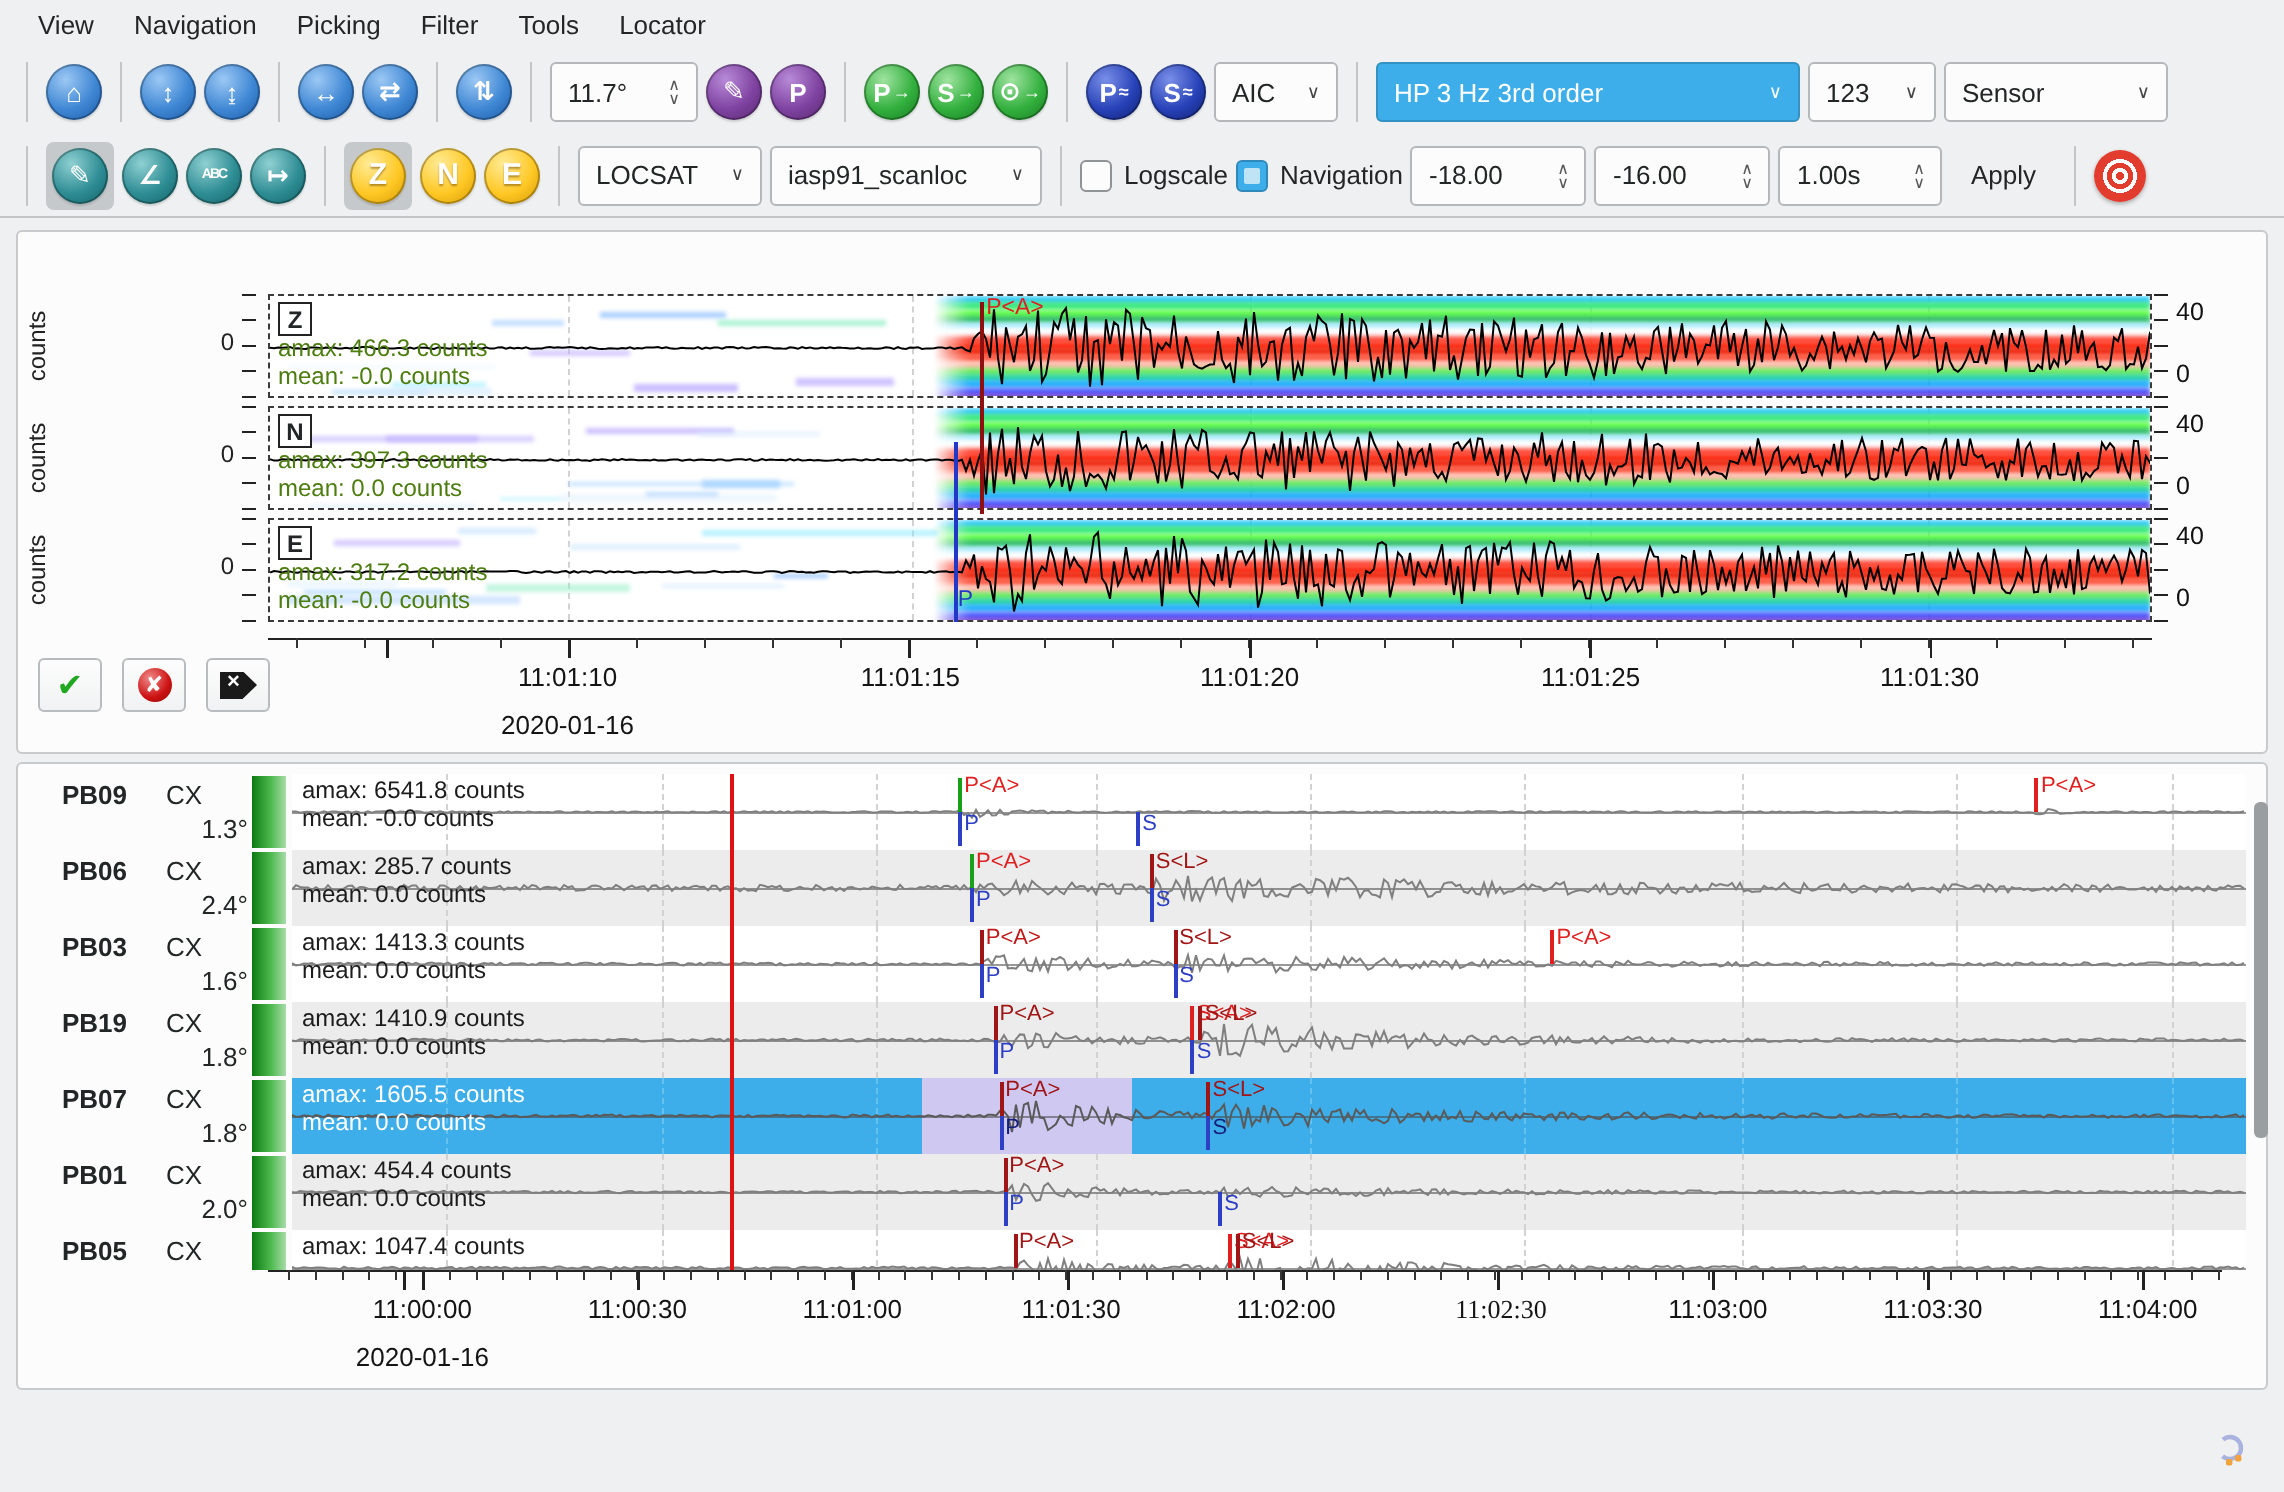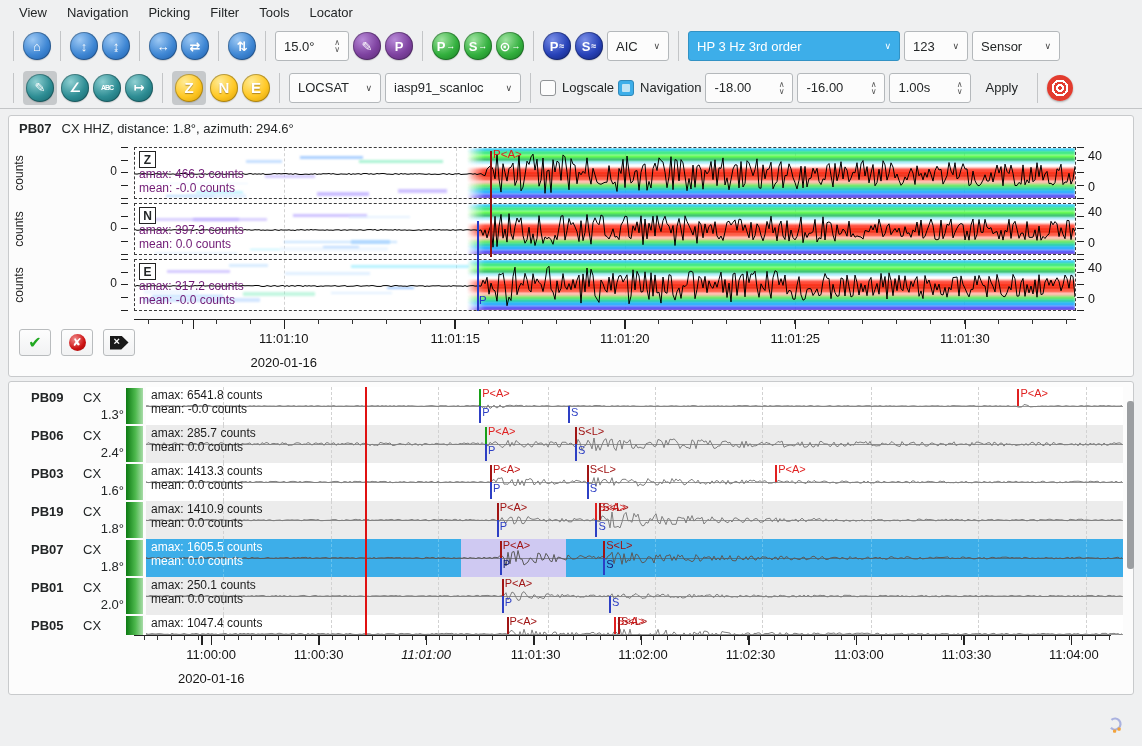--- a/index.html
+++ b/index.html
@@ -33,21 +33,21 @@
 .target{width:26px;height:26px;border-radius:50%;flex:0 0 auto;background:radial-gradient(circle at 50% 50%,#e23c2f 0 2px,#fff 2px 4px,#e23c2f 4px 6.5px,#fff 6.5px 8.5px,#e23c2f 8.5px 13px);box-shadow:0 1px 2px rgba(0,0,0,.3)}
 .tbline{position:absolute;top:108px;left:0;width:1142px;height:1px;background:#c3c5c7}
 .card{position:absolute;left:8px;background:#fcfcfc;border:1px solid #c8cacc;border-radius:3px}
 #upper{top:115px;width:1126px;height:262px}
 #lower{top:381px;width:1126px;height:314px}
 .phead{position:absolute;left:10px;top:5px;font-size:13px}
 .phead b{margin-right:10px}
 #uplot{position:absolute;left:125px;top:31px;width:942px;height:164px}
 .utrace{position:absolute;left:0;width:942px;height:52px;border:1px dashed #3a3a3a;background:#fff;overflow:hidden}
 .utrace .tag{position:absolute;left:4px;top:3px;width:17px;height:17px;border:1px solid #222;background:#fff;font-weight:bold;font-size:12px;display:flex;align-items:center;justify-content:center;z-index:8}
-.utrace .amax{position:absolute;left:4px;top:19px;font-size:12px;color:#701a75;z-index:8;white-space:nowrap}
+.utrace .amax{position:absolute;left:4px;top:19px;font-size:12px;color:#4d7c0f;z-index:8;white-space:nowrap}
 .utrace .amax.mean{top:33px}
 .stripe{position:absolute;z-index:1;opacity:.93;filter:blur(1.1px)}
 .streak{position:absolute;z-index:1}
 svg.wave{position:absolute;left:0;top:0;z-index:4}
 .vgrid{position:absolute;top:0;height:100%;width:0;border-left:1px dashed #d2d2d2;z-index:0}
 .uline{position:absolute;width:2px;z-index:9}
 .ulab{position:absolute;font-size:11.5px;z-index:9;white-space:nowrap}
 .vlabel{position:absolute;left:2px;width:16px;height:52px;display:flex;align-items:center;justify-content:center}
 .vlabel span{transform:rotate(-90deg);font-size:12px;color:#222;white-space:nowrap}
 .zerolbl{position:absolute;left:90px;width:18px;text-align:right;font-size:12px;color:#222}
@@ -108,21 +108,21 @@
   <div class="sep"></div>
   <div class="tbtn blue">↕</div>
   <div class="tbtn blue">↨</div>
   <div class="sep"></div>
   <div class="tbtn blue">↔</div>
   <div class="tbtn blue">⇄</div>
   <div class="sep"></div>
   <div class="tbtn blue">⇅</div>
   <div class="sep"></div>
   <div class="spin" style="width:74px">
-    <span class="val" style="flex:1">15.0°</span>
+    <span class="val" style="flex:1">11.7°</span>
     <span class="arr">
         <span>∧</span>
         <span>∨</span>
       </span>
   </div>
   <div class="tbtn purple">✎</div>
   <div class="tbtn purple">P</div>
   <div class="sep"></div>
   <div class="tbtn green">
       <span>P</span>
@@ -151,21 +151,21 @@
   </div>
   <div class="sep"></div>
   <div class="select hl" style="width:212px">
     <span style="flex:1">HP 3 Hz 3rd order</span>
       <span class="chev">∨</span>
   </div>
   <div class="select" style="width:64px">
     <span style="flex:1">123</span>
       <span class="chev">∨</span>
   </div>
-  <div class="select" style="width:88px">
+  <div class="select" style="width:112px">
     <span style="flex:1">Sensor</span>
       <span class="chev">∨</span>
   </div>
 </div>
 
 <div class="toolbar toolbar2">
   <div class="sep"></div>
   <div class="press">
       <div class="tbtn teal">✎</div>
     </div>
@@ -219,23 +219,20 @@
         <span>∨</span>
       </span>
   </div>
   <span class="flatbtn">Apply</span>
   <div class="sep"></div>
   <div class="target"></div>
 </div>
 <div class="tbline"></div>
 
 <div class="card" id="upper">
-  <div class="phead">
-    <b>PB07</b><span>CX  HHZ, distance: 1.8°, azimuth: 294.6°</span>
-  </div>
   <div id="uplot">
       <div class="utrace" style="top: 0px;">
         <div class="vgrid" style="left: 15.9%;"></div>
         <div class="vgrid" style="left: 34.1%;"></div>
         <div class="vgrid" style="left: 52.1%;"></div>
         <div class="vgrid" style="left: 70.2%;"></div>
         <div class="vgrid" style="left: 88.2%;"></div>
         <div class="stripe" style="top: 0px; height: 4.05px; left: 35.3%; right: 0px; background-image: linear-gradient(90deg, rgba(255, 255, 255, 0), rgb(40, 200, 248) 18px);"></div>
         <div class="stripe" style="top: 3.25px; height: 4.05px; left: 35.3%; right: 0px; background-image: linear-gradient(90deg, rgba(255, 255, 255, 0), rgb(48, 232, 120) 18px);"></div>
         <div class="stripe" style="top: 6.5px; height: 4.05px; left: 35.3%; right: 0px; background-image: linear-gradient(90deg, rgba(255, 255, 255, 0), rgb(88, 255, 64) 18px);"></div>
@@ -642,21 +639,21 @@
             <span style="color: rgb(160, 21, 21);">P&lt;A&gt;</span>
           </div>
           <div class="mk bottom" style="left: 36.4%;">
             <i style="background: rgb(45, 63, 196);"></i>
             <span style="color: rgb(45, 63, 196);">P</span>
           </div>
           <div class="mk bottom" style="left: 47.4%;">
             <i style="background: rgb(45, 63, 196);"></i>
             <span style="color: rgb(45, 63, 196);">S</span>
           </div>
-          <div class="amax">amax: 250.1 counts</div>
+          <div class="amax">amax: 454.4 counts</div>
           <div class="amax mean">mean: 0.0 counts</div>
         </div>
       </div>
       <div class="lrow">
         <div class="lrow-label">
           <span class="sta">PB05</span>
           <span class="net">CX</span>
         </div>
         <div class="gbar"></div>
         <div class="ltrace">
@@ -687,24 +684,24 @@
           </div>
           <div class="amax">amax: 1047.4 counts</div>
         </div>
       </div>
     </div>
 <div class="axisline" style="left: 125px; top: 253px; width: 977px;"></div>
     <div class="tickband" style="left: 125px; top: 253px; width: 977px; height: 5px; background: repeating-linear-gradient(to right, rgb(51, 51, 51) 0px, rgb(51, 51, 51) 1px, transparent 1px, transparent 13.4px) 10px;"></div>
     <div class="tickband" style="left: 125px; top: 253px; width: 977px; height: 10px; background: repeating-linear-gradient(to right, rgb(34, 34, 34) 0px, rgb(34, 34, 34) 1.4px, transparent 1.4px, transparent 107.5px) 77px;"></div>
     <span class="tlabel" style="left: 202.183px; top: 265px;">11:00:00</span>
     <span class="tlabel" style="left: 309.653px; top: 265px;">11:00:30</span>
-    <span class="tlabel" style="left: 417.123px; top: 265px; font-style: italic;">11:01:00</span>
+    <span class="tlabel" style="left: 417.123px; top: 265px;">11:01:00</span>
     <span class="tlabel" style="left: 526.547px; top: 265px;">11:01:30</span>
     <span class="tlabel" style="left: 634.017px; top: 265px;">11:02:00</span>
-    <span class="tlabel" style="left: 741.487px; top: 265px;">11:02:30</span>
+    <span class="tlabel" style="left: 741.487px; top: 265px; font-family: Liberation Serif, serif;">11:02:30</span>
     <span class="tlabel" style="left: 849.934px; top: 265px;">11:03:00</span>
     <span class="tlabel" style="left: 957.404px; top: 265px;">11:03:30</span>
     <span class="tlabel" style="left: 1064.87px; top: 265px;">11:04:00</span>
     <span class="tlabel" style="left: 202.183px; top: 289px;">2020-01-16</span>
   </div>
 
 <svg id="connicon" width="18" height="18">
   <circle cx="9" cy="8" r="5.5" fill="none" stroke="#aab2e0" stroke-width="2.2" stroke-dasharray="25 10" transform="rotate(-130 9 8)"></circle>
   <rect x="11.5" y="11.5" width="3.2" height="3.2" rx="1" fill="#f2a33c"></rect>
   <rect x="7" y="13.5" width="3.2" height="3.2" rx="1" fill="#f2a33c"></rect>

